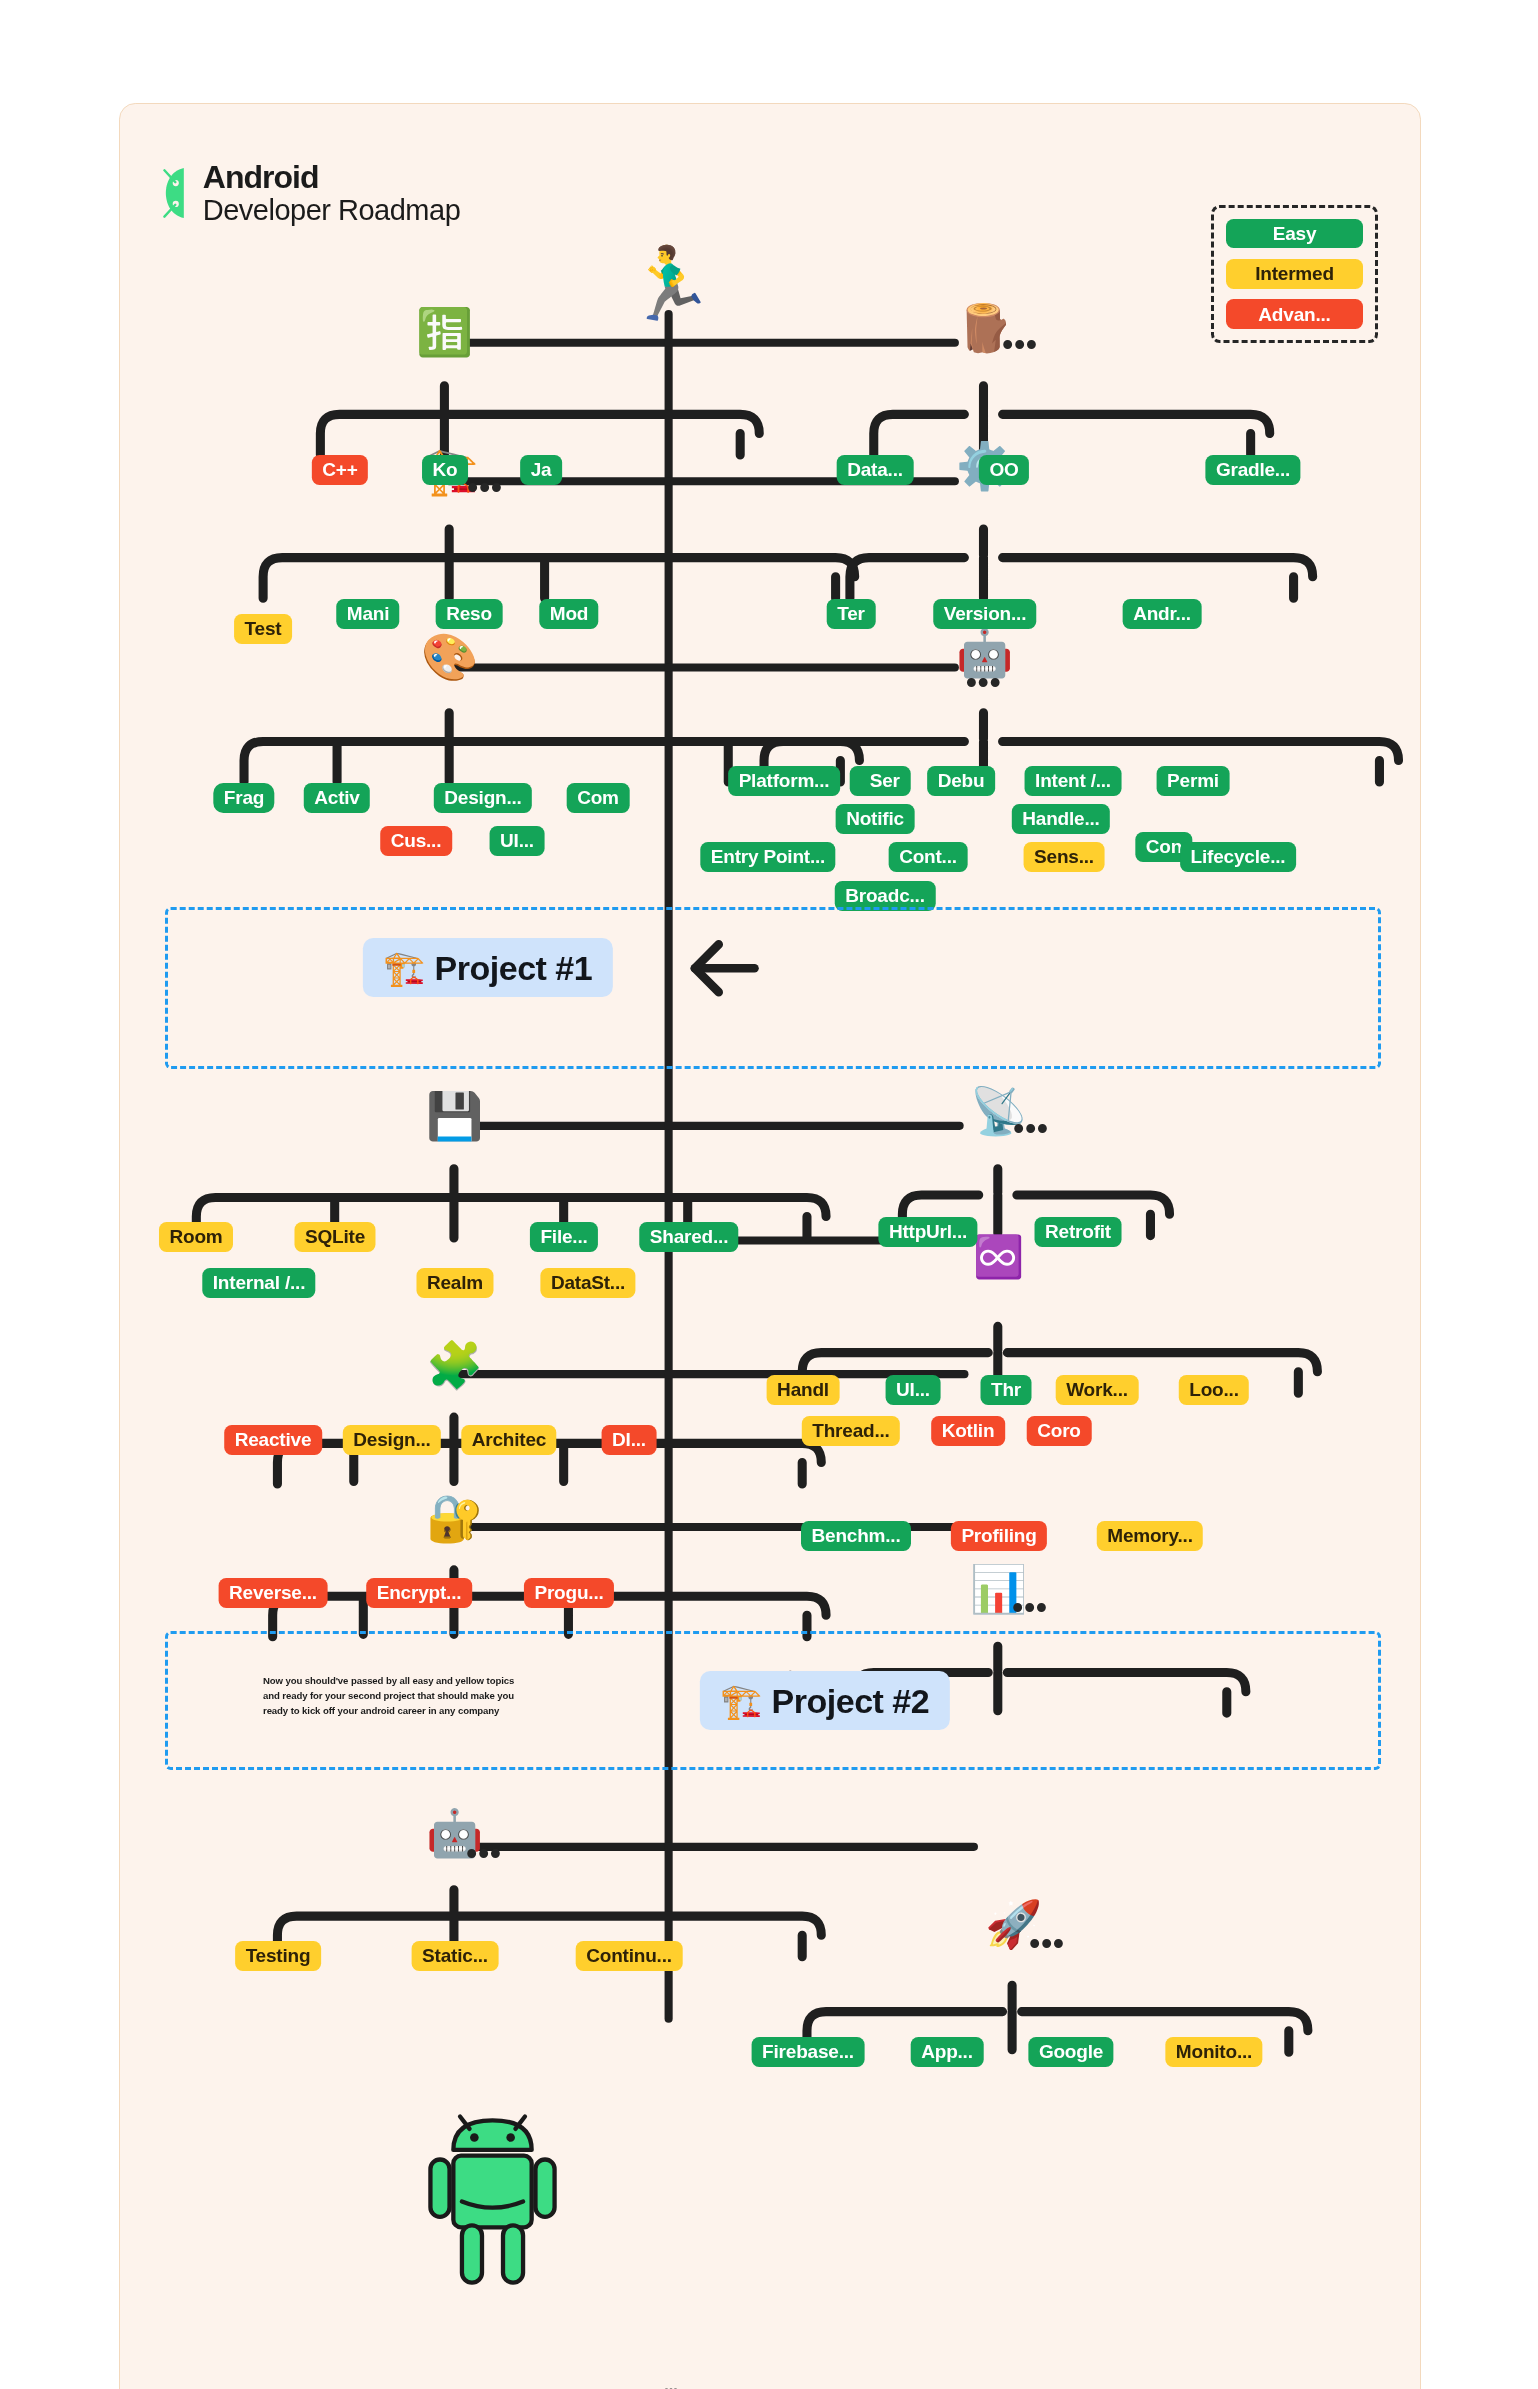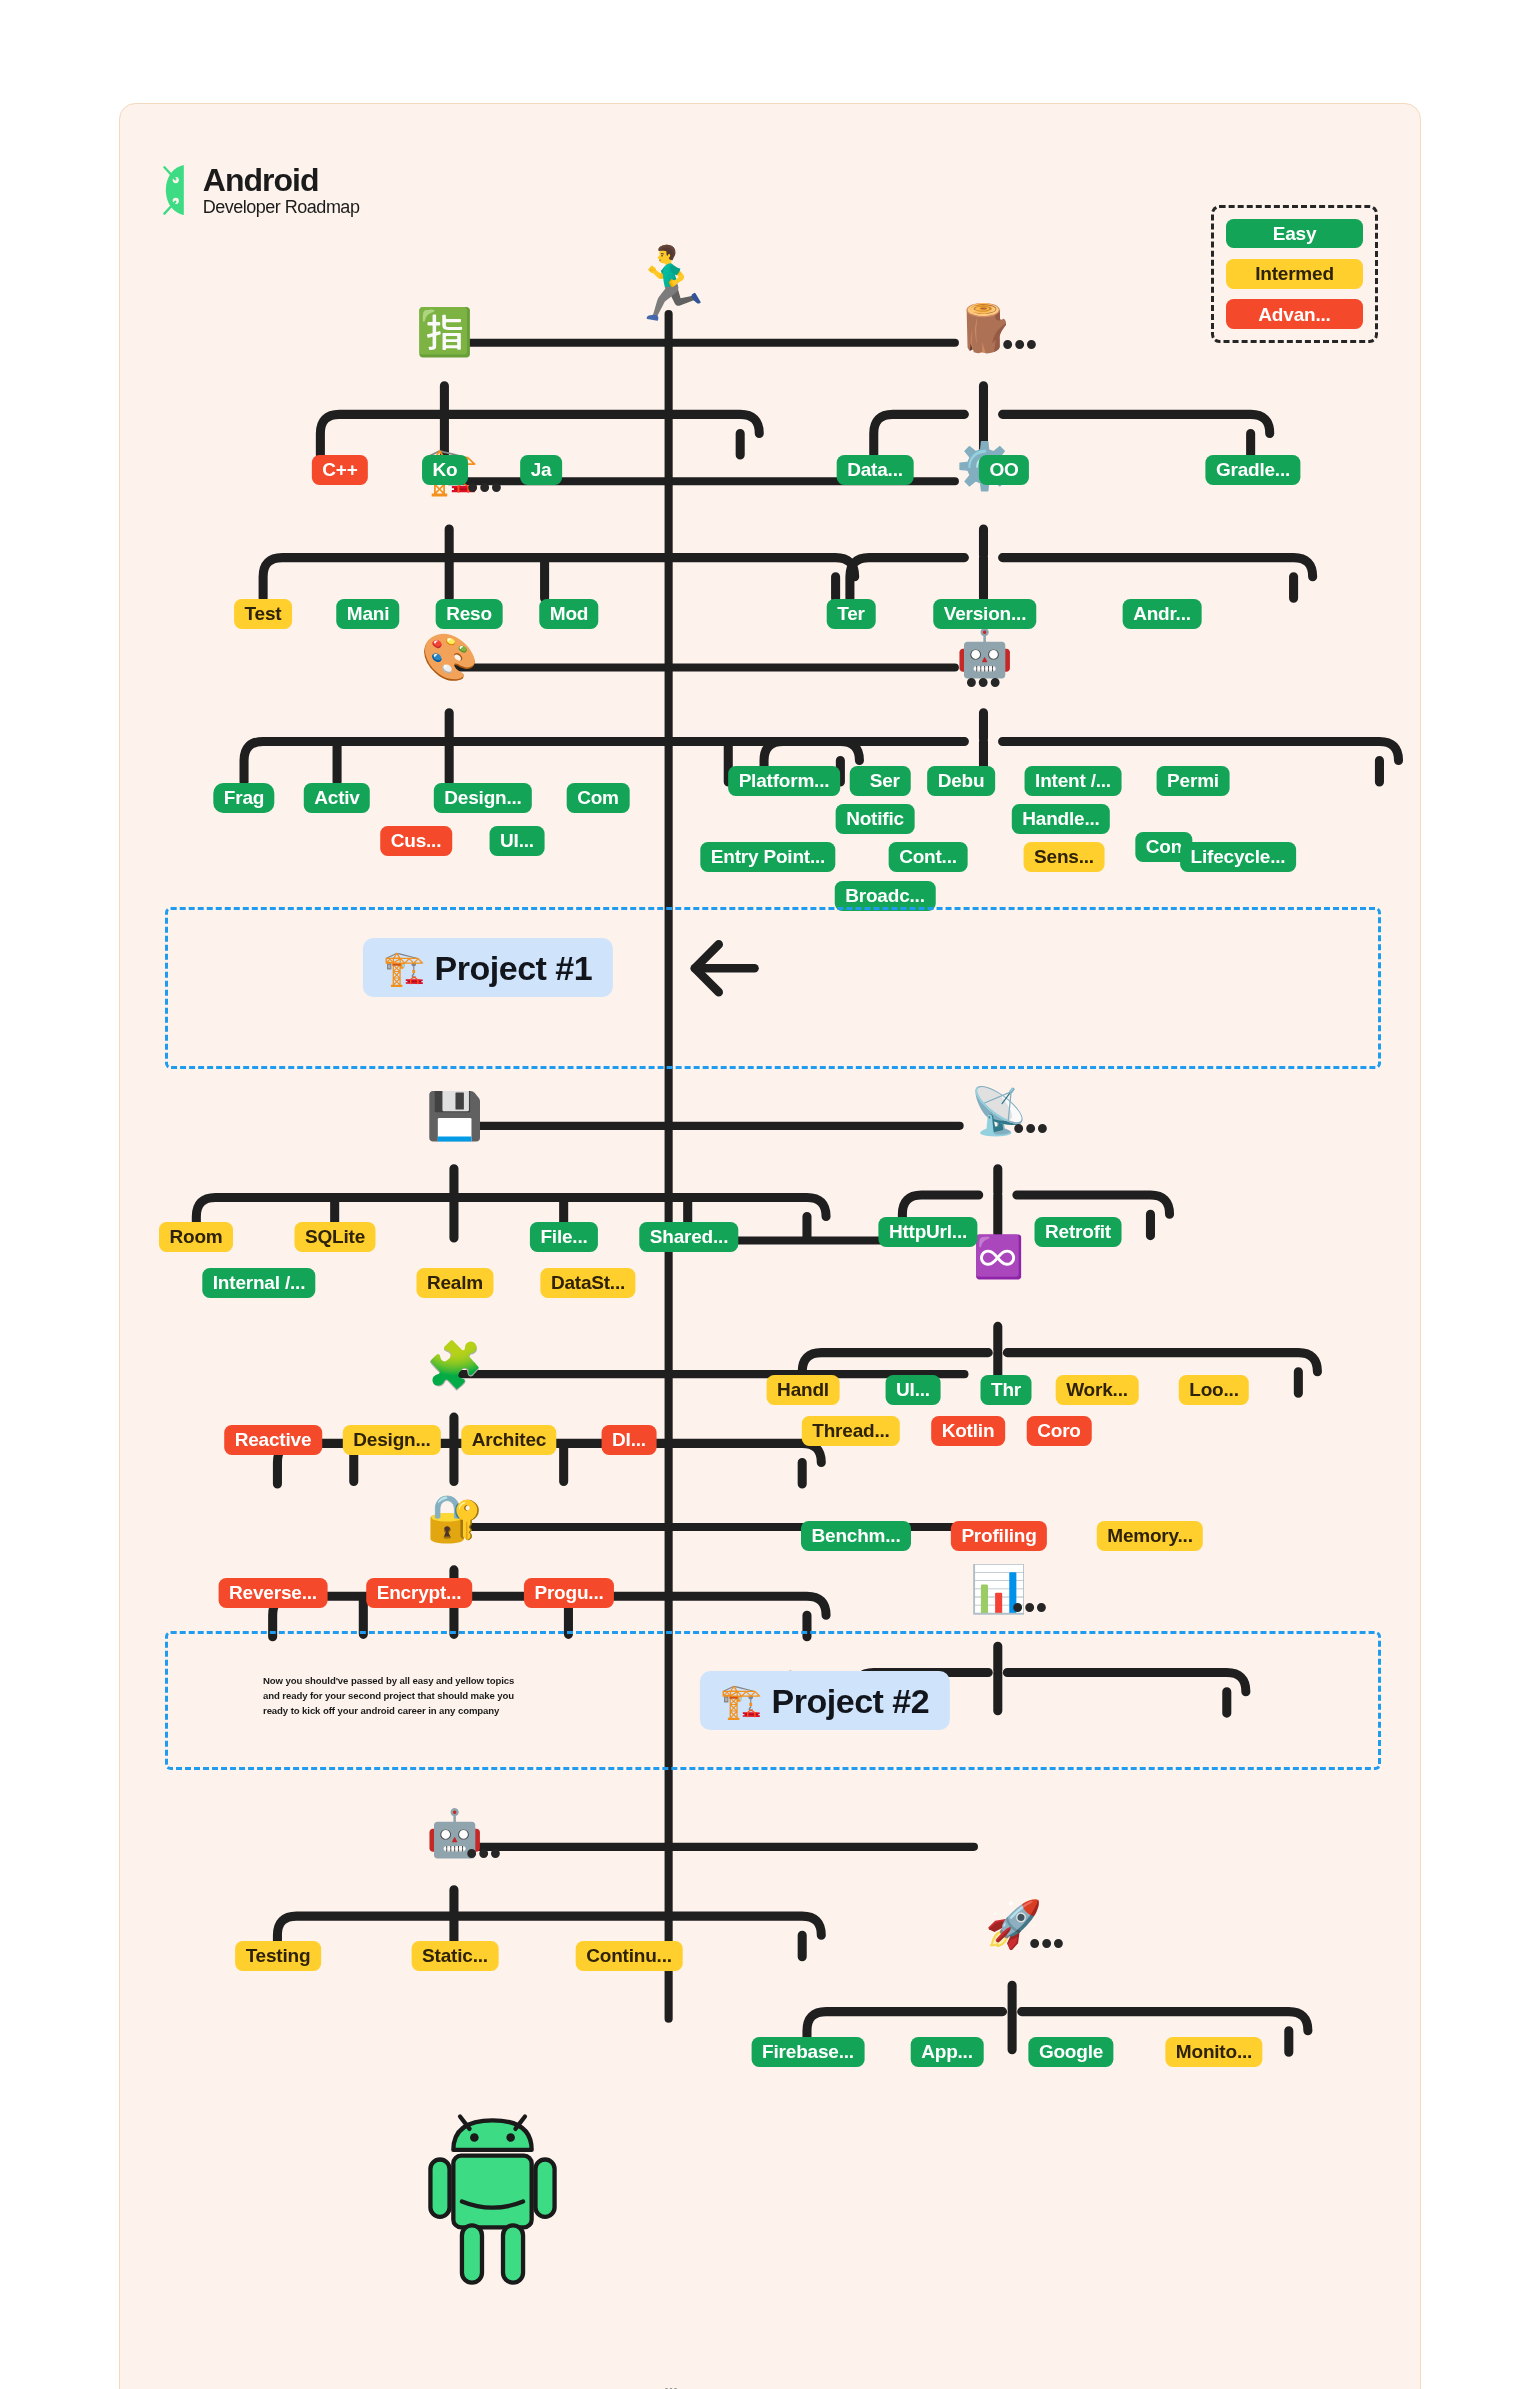--- a/index.html
+++ b/index.html
@@ -21,21 +21,21 @@
     overflow: hidden;
   }
   #canvas { position:absolute; inset:0; }
   svg.lines { position:absolute; left:0; top:0; width:100%; height:100%; pointer-events:none; }
 
   
   #logo { position:absolute; left:43px; top:57px; display:flex; align-items:center; }
   #logo .mark { width:35px; height:58px; position:relative; margin-right:4.8px; }
   #logo .wordmark { display:flex; flex-direction:column; line-height:1; }
   #logo .t1 { font-size:32px; font-weight:bold; color:#1b1b1b; letter-spacing:-1px; }
-  #logo .t2 { font-size:18px; color:#1b1b1b; margin-top:2.9px; letter-spacing:-0.5px; }
+  #logo .t2 { font-size:29px; color:#1b1b1b; margin-top:2.9px; letter-spacing:-0.5px; }
 
   
   #legend {
     position:absolute; right:42px; top:101px;
     width:167px; padding:10.5px 12.4px;
     border:3.3px dashed #262626; border-radius:8.6px;
   }
   #legend .chip { display:block; width:100%; margin:0 auto 10.5px; }
   #legend .chip:last-child { margin-bottom:0; }
 
@@ -187,21 +187,21 @@
     <div class="emoji" style="left:894px; top:1797px;">🚀<span class="dots" style="left:44px;top:34px;">•••</span></div>
 
     <span class="node chip adv" style="left:220px;  top:351px;">C++</span>
     <span class="node chip easy" style="left:325px;  top:351px;">Ko</span>
     <span class="node chip easy" style="left:421px;  top:351px;">Ja</span>
 
     <span class="node chip easy" style="left:755px; top:351px;">Data...</span>
     <span class="node chip easy" style="left:884px; top:351px;">OO</span>
     <span class="node chip easy" style="left:1133px; top:351px;">Gradle...</span>
 
-    <span class="node chip inter" style="left:143px;  top:495px;">Test</span>
+    <span class="node chip inter" style="left:143px;  top:510px;">Test</span>
     <span class="node chip easy" style="left:248px;  top:495px;">Mani</span>
     <span class="node chip easy" style="left:349px;  top:495px;">Reso</span>
     <span class="node chip easy" style="left:449px;  top:495px;">Mod</span>
 
     <span class="node chip easy" style="left:731px; top:495px;">Ter</span>
     <span class="node chip easy" style="left:865px; top:495px;">Version...</span>
     <span class="node chip easy" style="left:1042px; top:495px;">Andr...</span>
 
     <span class="node chip easy" style="left:124px;  top:679px;border-radius:10px;">Frag</span>
     <span class="node chip easy" style="left:217px;  top:679px;">Activ</span>

